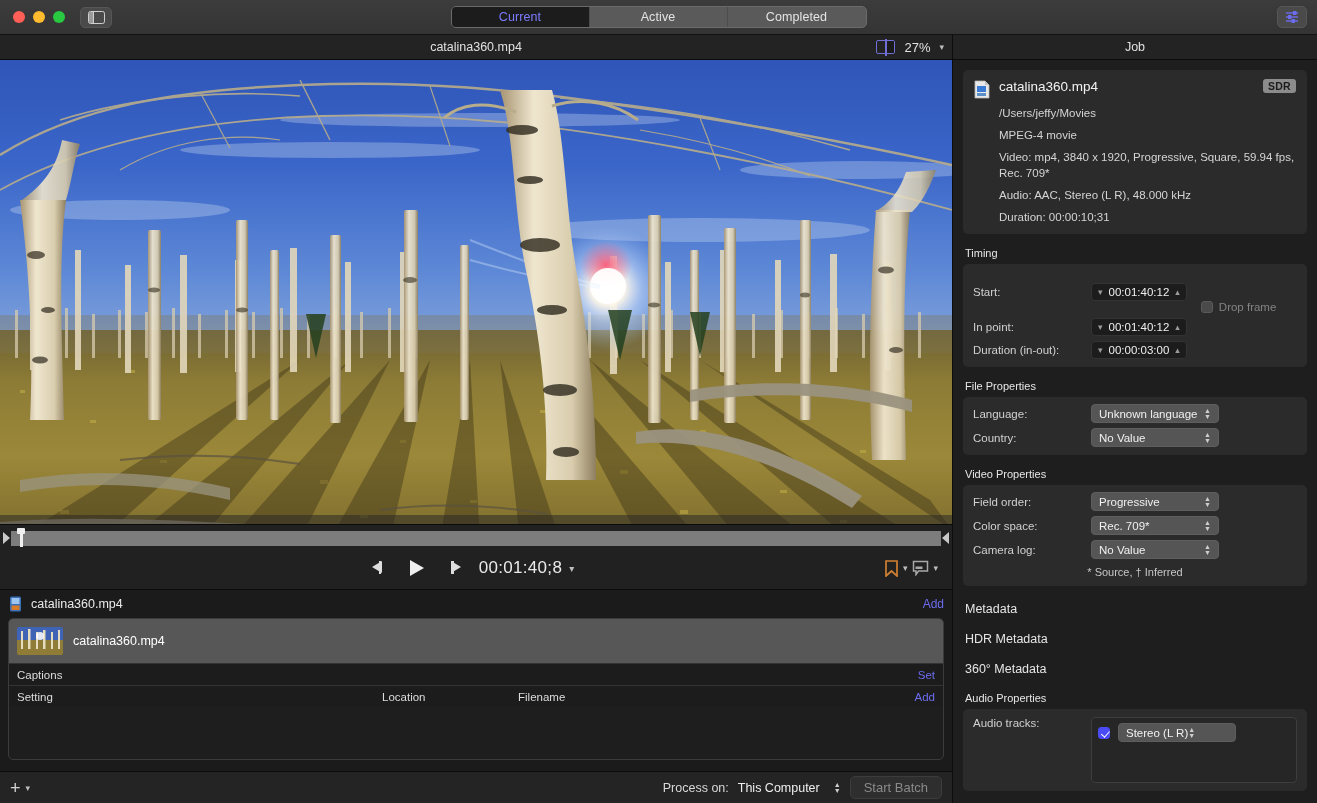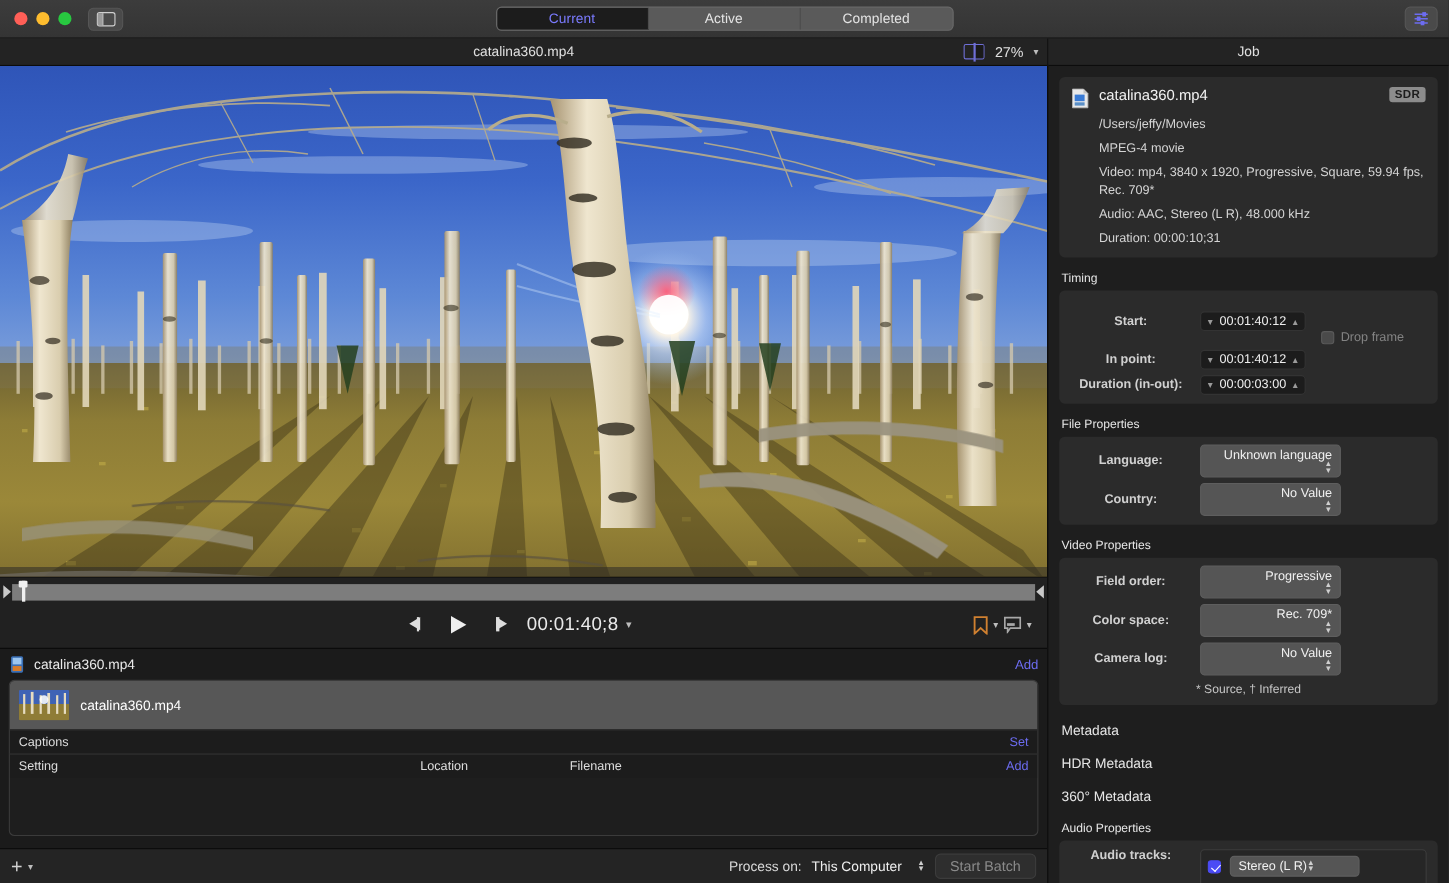--- a/index.html
+++ b/index.html
@@ -150,38 +150,38 @@
   .file-name { font-size:13.5px; color:#f2f2f2; }
   .sdr-badge { margin-left:auto; background:#8c8c8c; color:#1c1c1c; font-size:10.5px;
                font-weight:bold; padding: 1px 5px; border-radius:3px; letter-spacing:0.3px; }
   .finfo { font-size:11.5px; color:#d4d4d4; margin-top: 7px; line-height:1.32; padding-left:25px; }
   .finfo:first-of-type { margin-top:6px; }
 
   .sec-title { font-size:11px; color:#e6e6e6; margin: 13px 0 5px 2px; }
   .rowlist { background:#2b2b2b; border-radius:5px; padding: 7px 10px 8px 10px; }
   .frow { display:flex; align-items:center; margin-bottom:5px; }
   .frow:last-child { margin-bottom:0; }
-  .flabel { width: 118px; text-align:center; font-size:11.5px; color:#d0d0d0; padding-right:8px;font-weight:bold; }
+  .flabel { width: 118px; text-align:left; font-size:11.5px; color:#d0d0d0; padding-right:8px; }
   .tc-field {
     background:#1c1c1c; border-radius:4px; padding: 2px 6px;
     display:flex; align-items:center; gap:6px; font-size:11.5px; color:#eee;
     border:0.5px solid #333;
   }
   .tc-field .c { font-size:9px; color:#9b9b9b; }
   .dropframe { display:flex; align-items:center; gap:6px; margin-left:14px;margin-top:30px; }
   .chkbox { width:12px; height:12px; border-radius:3px; background:#4a4a4a; border:0.5px solid #5a5a5a; }
   .chkbox.on { background:#4b4bf5; border-color:#4b4bf5; position:relative; }
   .chkbox.on:after {
     content:""; position:absolute; left:3.5px; top:1px; width:3.5px; height:7px;
     border:solid #fff; border-width:0 1.7px 1.7px 0; transform:rotate(42deg);
   }
   .dropframe-label { font-size:11.5px; color:#838383; }
   .select {
     background:#555; border-radius:4px; padding: 2.5px 7px; font-size:11.5px; color:#f0f0f0;
-    display:flex; align-items:flex-end; width: 128px; border:0.5px solid #5e5e5e;flex-direction:column;
+    display:flex; align-items:flex-start; width: 128px; border:0.5px solid #5e5e5e;
   }
   .select .sname { flex:1; }
   .source-note { font-size:11px; color:#c6c6c6; text-align:center; margin-top:7px; }
   .collapsed-sec { font-size:12.5px; color:#e6e6e6; margin: 16px 0 0 2px; }
   .audio-box { background:#2b2b2b; border-radius:5px; padding: 8px 10px; }
   .audio-inner { display:flex; align-items:flex-start; }
   .audio-list { flex:1; border:1px solid #3d3d3d; border-radius:4px; background:#262626; padding:5px 6px; min-height:66px; }
   .audio-item { display:flex; align-items:center; gap:8px; }
   .audio-sel { background:#555; border-radius:4px; padding:2.5px 7px; font-size:11.5px; color:#f0f0f0;
                display:flex; align-items:center; width:118px; border:0.5px solid #5e5e5e; }

